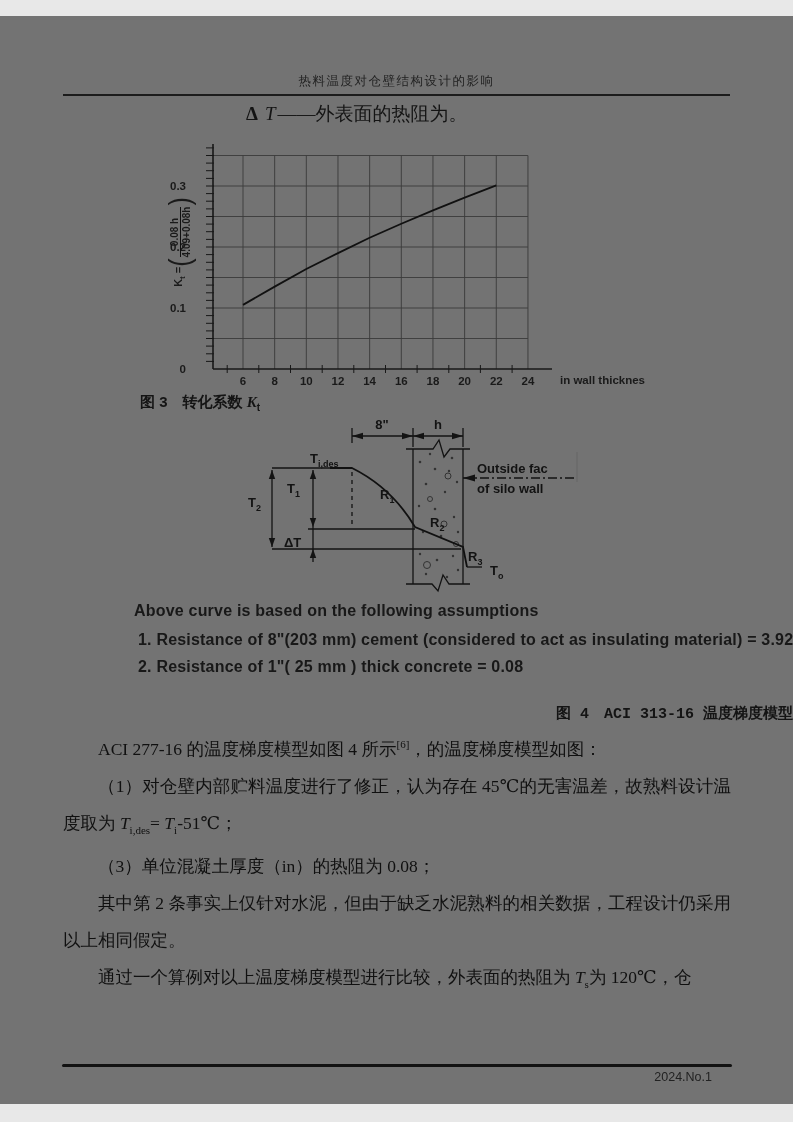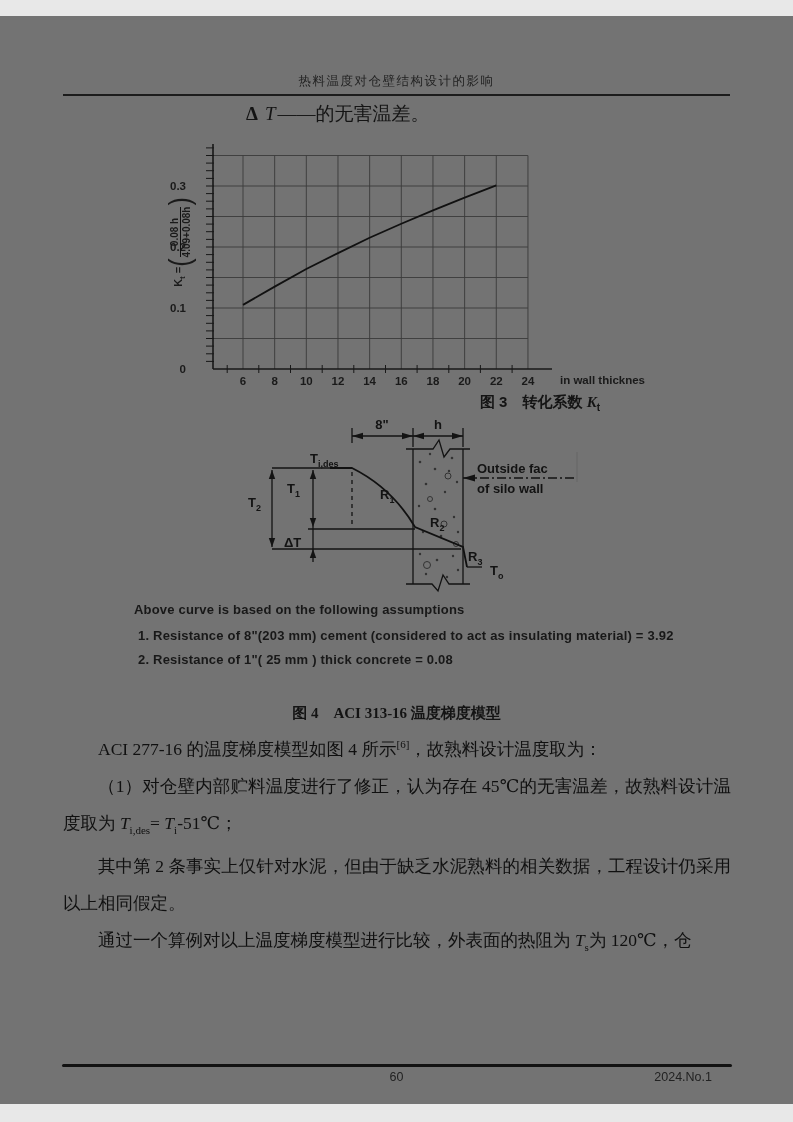--- a/index.html
+++ b/index.html
@@ -23,46 +23,46 @@
   .tickLabel{font-family:"Liberation Sans","DejaVu Sans",sans-serif;font-size:11.5px;
              font-weight:bold;fill:#1a1a1a;}
   .ylabel-rot{position:absolute;left:-24px;top:90px;width:128px;height:36px;
               transform:rotate(-90deg);display:flex;align-items:center;justify-content:center;
               font-family:"Liberation Sans","DejaVu Sans",sans-serif;font-size:11px;font-weight:bold;
               white-space:nowrap;color:#1a1a1a;}
   .ylabel-rot sub{font-size:8px;}
   .frac{display:inline-block;text-align:center;line-height:1.1;margin:0 1px;font-size:10px;vertical-align:middle;}
   .frac .num{display:block;border-bottom:1.2px solid #111;padding:0 2px;}
   .paren{font-size:25px;font-weight:normal;transform:scaleY(1.15);display:inline-block;}
-  .fig3-caption{position:absolute;left:140px;top:377px;width:460px;text-align:right;
+  .fig3-caption{position:absolute;left:140px;top:377px;width:460px;text-align:left;
                 font-size:15px;font-weight:bold;
                 font-family:"Liberation Sans","DejaVu Sans",sans-serif;}
   .fig3-caption .kvar{font-style:italic;font-family:"Liberation Serif",serif;}
   .fig3-caption sub{font-size:10px;}
   
   .fig4{position:absolute;left:230px;top:398px;width:352px;height:198px;}
   .fig4 text{font-family:"Liberation Sans","DejaVu Sans",sans-serif;font-weight:bold;
              fill:#131313;font-size:13px;}
   .svgsub{font-size:9px;}
   .dln{stroke:#131313;stroke-width:1.3;fill:none;}
   .dashed{stroke-dasharray:4 4;}
   .dashdot{stroke-dasharray:9 3 2 3;}
   .arrowfill{fill:#131313;stroke:none;}
   .faint{stroke:#666;stroke-width:1;}
   .dot{fill:#333;}
   .opendot{fill:none;stroke:#333;stroke-width:1;}
   
   .assumptions{position:absolute;left:134px;top:586px;width:600px;white-space:nowrap;
-               font-family:"Liberation Sans","DejaVu Sans",sans-serif;font-size:13px;
+               font-family:"Liberation Sans","DejaVu Sans",sans-serif;font-size:16px;
                font-weight:bold;color:#181818;letter-spacing:0.2px;}
   .assump-title{margin-bottom:11px;}
   .assump-line{margin-bottom:9px;margin-left:4px;}
-  .fig4-caption{position:absolute;left:0;top:688px;width:100%;text-align:center;
+  .fig4-caption{position:absolute;left:0;top:688px;width:100%;text-align:right;
                 font-size:15px;font-weight:bold;
-                font-family:Liberation Serif, serif;}
+                font-family:Liberation Mono, monospace;}
   
   .body-text{position:absolute;left:63px;top:710px;width:668px;font-size:17.5px;
              line-height:37px;text-align:justify;color:#101010;}
   .body-par{margin:0;}
   .body-par.indent{text-indent:2em;}
   .body-text sup{font-size:11px;}
   .body-text sub{font-size:11px;}
   .body-text .var{font-style:italic;}
   
   .footer-rule{position:absolute;left:62px;top:1048px;width:670px;height:2.6px;
@@ -74,21 +74,21 @@
 </style>
 </head>
 <body>
 
 <div class="page">
 
   <div class="hdr-title">热料温度对仓壁结构设计的影响</div>
   <div class="hdr-rule"></div>
 
   <div class="definition">
-    <span class="delta">Δ</span><span class="dvar">T</span><span>——</span><span>的无害温差。</span>
+    <span class="delta">Δ</span><span class="dvar">T</span><span>——</span><span>外表面的热阻为。</span>
   </div>
 
   <div class="fig3">
     <svg width="520" height="260" viewBox="0 0 520 260">
       <g>
           <line x1="103" y1="21.5" x2="103" y2="235" class="grid"></line>
           <line x1="134.66" y1="21.5" x2="134.66" y2="235" class="grid"></line>
           <line x1="166.32" y1="21.5" x2="166.32" y2="235" class="grid"></line>
           <line x1="197.98000000000002" y1="21.5" x2="197.98000000000002" y2="235" class="grid"></line>
           <line x1="229.64" y1="21.5" x2="229.64" y2="235" class="grid"></line>
@@ -281,23 +281,23 @@
     <div class="assump-title">Above curve is based on the following assumptions</div>
     <div>
         <div class="assump-line">1. Resistance of 8"(203 mm) cement (considered to act as insulating material) = 3.92</div>
         <div class="assump-line">2. Resistance of 1"( 25 mm ) thick concrete = 0.08</div>
       </div>
   </div>
 
   <div class="fig4-caption">图 4　ACI 313-16 温度梯度模型</div>
 
   <div class="body-text">
-      <p class="body-par indent"><span>ACI 277-16 的温度梯度模型如图 4 所示</span><sup>[6]</sup><span>，故熟料设计温度取为：</span></p>
+      <p class="body-par indent"><span>ACI 277-16 的温度梯度模型如图 4 所示</span><sup>[6]</sup><span>，的温度梯度模型如图：</span></p>
       <p class="body-par indent"><span>（1）对仓壁内部贮料温度进行了修正，认为存在 45℃的无害温差，故熟料设计温度取为 </span><span class="var">T</span><sub>i,des</sub><span>= </span><span class="var">T</span><sub>i</sub><span>-51℃；</span></p>
+      <p class="body-par indent"><span>（3）单位混凝土厚度（in）的热阻为 0.08；</span></p>
       <p class="body-par indent"><span>其中第 2 条事实上仅针对水泥，但由于缺乏水泥熟料的相关数据，工程设计仍采用以上相同假定。</span></p>
       <p class="body-par indent"><span>通过一个算例对以上温度梯度模型进行比较，外表面的热阻为 </span><span class="var">T</span><sub>s</sub><span>为 120℃，仓</span></p>
     </div>
 
   <div class="footer-rule"></div>
-  <div class="footer-page">60</div>
   <div class="footer-issue">2024.No.1</div>
 
 </div>
 
 </body></html>

